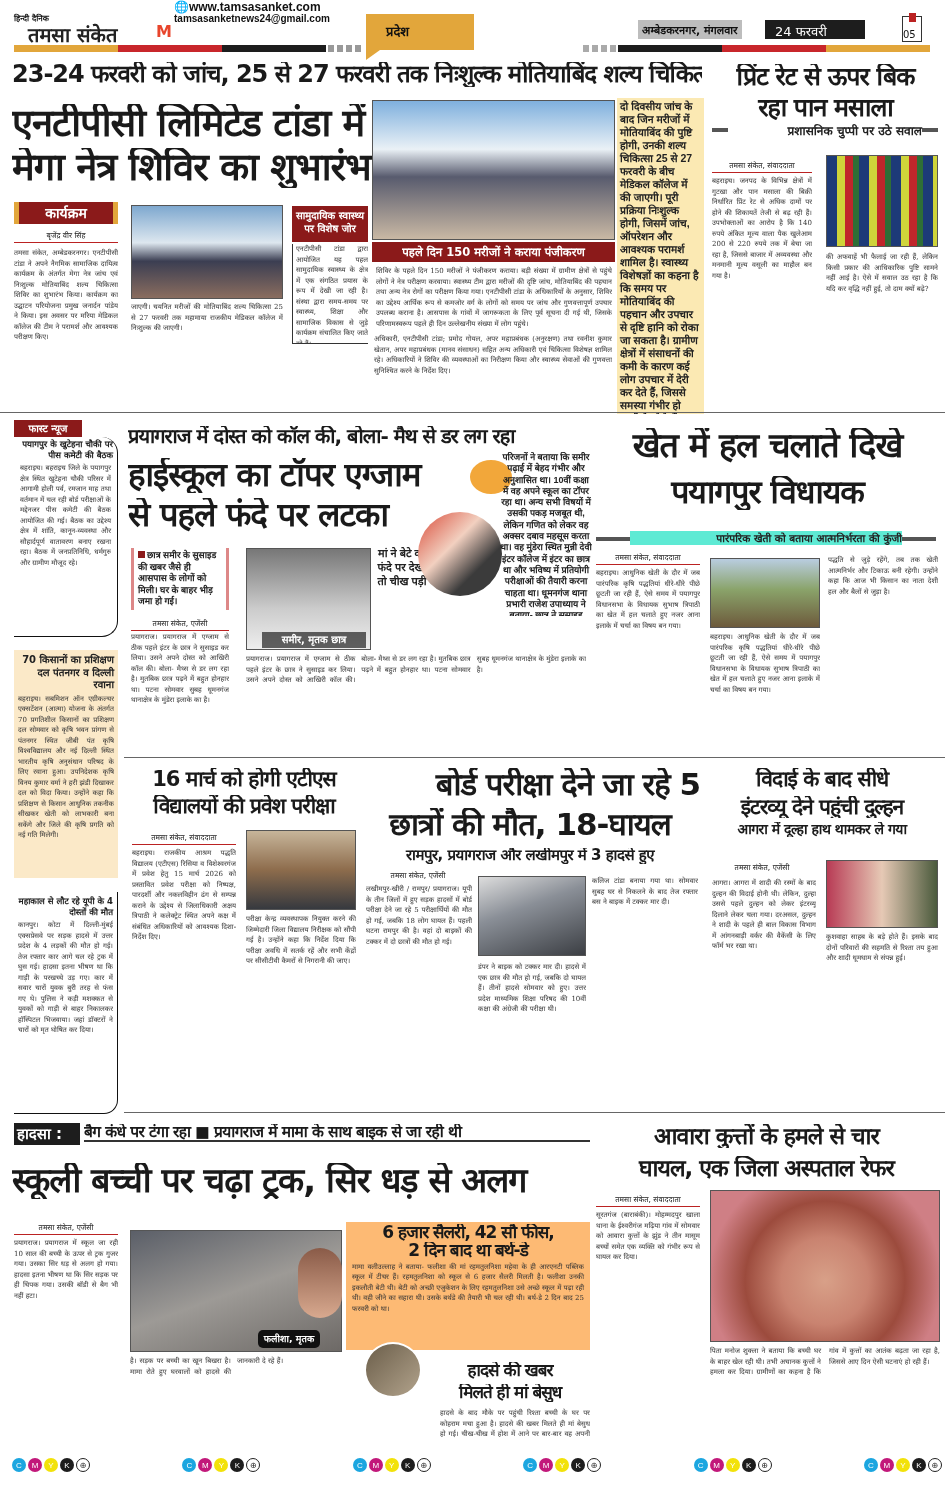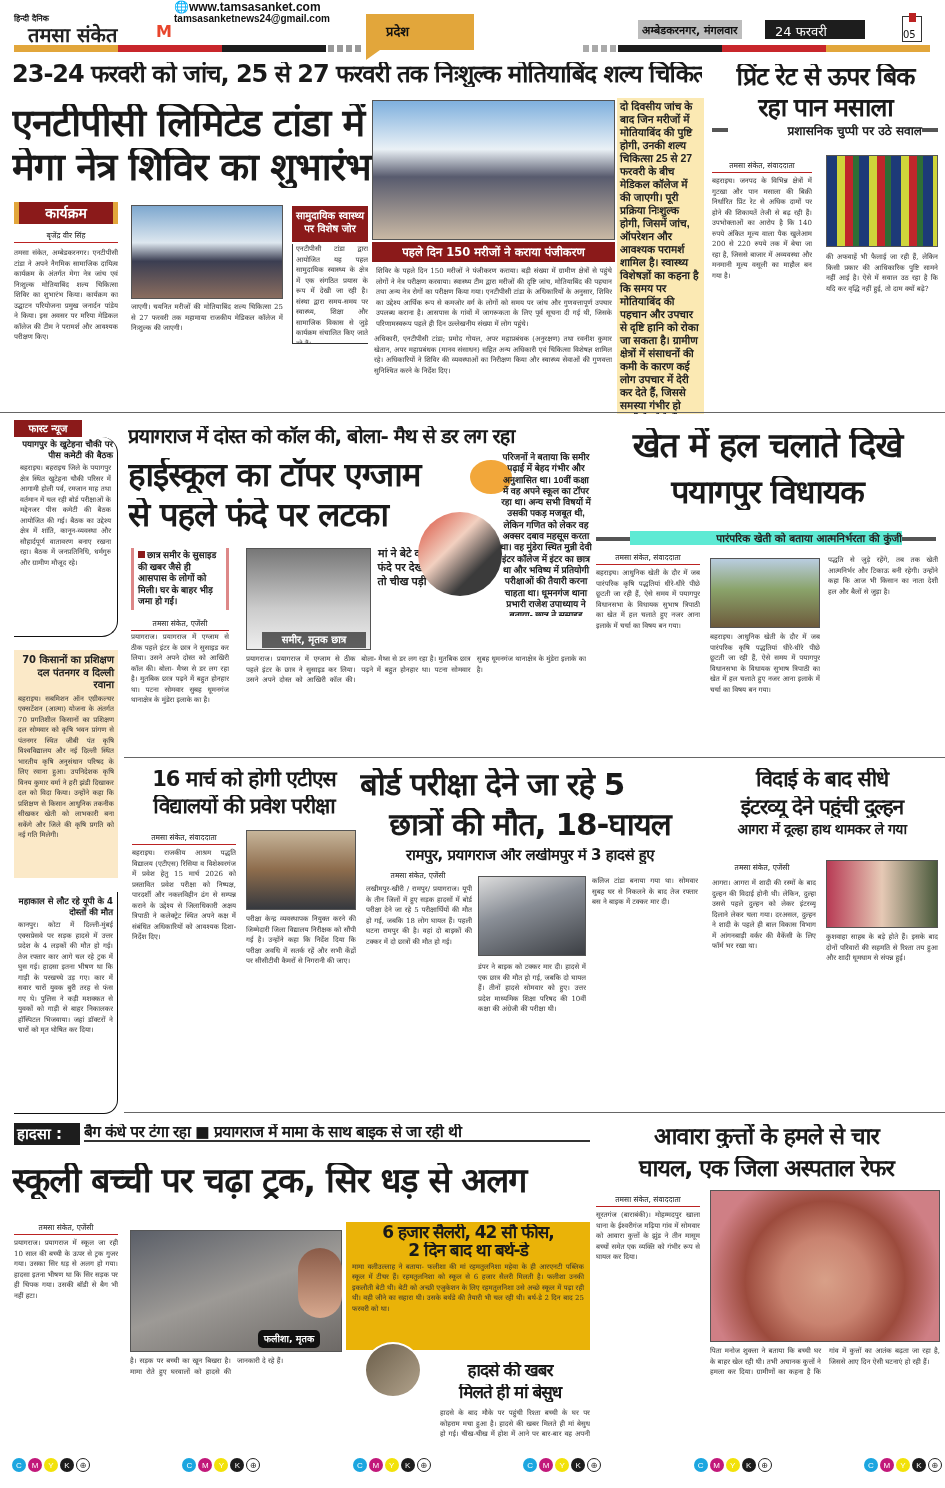--- a/index.html
+++ b/index.html
@@ -111,21 +111,21 @@
 
 <div class="abs" style="left:124px;top:757px;width:821px;height:1px;background:#666"></div>
 
 <div class="abs hl" style="left:130px;top:768px;width:228px;font-size:21px;text-align:center">16 मार्च को होगी एटीएस</div>
 <div class="abs hl" style="left:130px;top:795px;width:228px;font-size:21px;text-align:center">विद्यालयों की प्रवेश परीक्षा</div>
 <div class="abs byline" style="left:132px;top:832px;width:104px">तमसा संकेत, संवाददाता</div>
 <div class="abs body" style="left:132px;top:848px;width:104px;height:252px">बहराइच। राजकीय आश्रम पद्धति विद्यालय (एटीएस) रिसिया व विशेश्वरगंज में प्रवेश हेतु 15 मार्च 2026 को प्रस्तावित प्रवेश परीक्षा को निष्पक्ष, पारदर्शी और नकलविहीन ढंग से सम्पन्न कराने के उद्देश्य से जिलाधिकारी अक्षय त्रिपाठी ने कलेक्ट्रेट स्थित अपने कक्ष में संबंधित अधिकारियों को आवश्यक दिशा-निर्देश दिए।</div>
 <div class="abs photo" style="left:246px;top:830px;width:110px;height:80px;background:linear-gradient(180deg,#c7b59a 0,#8d6c4c 50%,#36393f)"></div>
 <div class="abs body" style="left:246px;top:914px;width:110px;height:186px">परीक्षा केन्द्र व्यवस्थापक नियुक्त करने की जिम्मेदारी जिला विद्यालय निरीक्षक को सौंपी गई है। उन्होंने कहा कि निर्देश दिया कि परीक्षा अवधि में सतर्क रहें और सभी केंद्रों पर सीसीटीवी कैमरों से निगरानी की जाए।</div>
 
-<div class="abs hl" style="left:360px;top:768px;width:340px;font-size:31px;text-align:left">बोर्ड परीक्षा देने जा रहे 5</div>
+<div class="abs hl" style="left:360px;top:768px;width:340px;font-size:31px;text-align:right">बोर्ड परीक्षा देने जा रहे 5</div>
 <div class="abs hl" style="left:360px;top:808px;width:340px;font-size:31px;text-align:center">छात्रों की मौत, 18-घायल</div>
 <div class="abs hl" style="left:360px;top:848px;width:340px;font-size:15px;text-align:center;letter-spacing:-.5px">रामपुर, प्रयागराज और लखीमपुर में 3 हादसे हुए</div>
 <div class="abs byline" style="left:366px;top:870px;width:104px;border-bottom:none">तमसा संकेत, एजेंसी</div>
 <div class="abs body" style="left:366px;top:884px;width:106px;height:218px">लखीमपुर-खीरी / रामपुर/ प्रयागराज। यूपी के तीन जिलों में हुए सड़क हादसों में बोर्ड परीक्षा देने जा रहे 5 परीक्षार्थियों की मौत हो गई, जबकि 18 लोग घायल हैं। पहली घटना रामपुर की है। वहां दो बाइकों की टक्कर में दो छात्रों की मौत हो गई।</div>
 <div class="abs photo" style="left:478px;top:876px;width:108px;height:80px;background:linear-gradient(160deg,#ddd 0,#8a8f97 40%,#3c3f44)"></div>
 <div class="abs body" style="left:478px;top:962px;width:108px;height:140px">डंपर ने बाइक को टक्कर मार दी। हादसे में एक छात्र की मौत हो गई, जबकि दो घायल हैं। तीनों हादसे सोमवार को हुए। उत्तर प्रदेश माध्यमिक शिक्षा परिषद की 10वीं कक्षा की अंग्रेजी की परीक्षा थी।</div>
 <div class="abs body" style="left:592px;top:876px;width:106px;height:226px">कलिज टांडा बनाया गया था। सोमवार सुबह घर से निकलने के बाद तेज रफ्तार बस ने बाइक में टक्कर मार दी।</div>
 
 <div class="abs hl" style="left:704px;top:768px;width:236px;font-size:21px;text-align:center">विदाई के बाद सीधे</div>
 <div class="abs hl" style="left:704px;top:796px;width:236px;font-size:21px;text-align:center">इंटरव्यू देने पहुंची दुल्हन</div>
@@ -139,21 +139,21 @@
 
 <div class="abs" style="left:14px;top:1123px;width:66px;height:22px;background:#1d1d1d;color:#fff;font-size:15px;font-weight:bold;line-height:22px;padding-left:3px">हादसा :</div>
 <div class="abs hl" style="left:84px;top:1124px;width:506px;font-size:15.5px;letter-spacing:-.6px;border-bottom:2px solid #333">बैग कंधे पर टंगा रहा ■ प्रयागराज में मामा के साथ बाइक से जा रही थी</div>
 <div class="abs hl" style="left:12px;top:1163px;width:578px;font-size:34px">स्कूली बच्ची पर चढ़ा ट्रक, सिर धड़ से अलग</div>
 <div class="abs byline" style="left:14px;top:1222px;width:104px">तमसा संकेत, एजेंसी</div>
 <div class="abs body" style="left:14px;top:1238px;width:104px;height:200px">प्रयागराज। प्रयागराज में स्कूल जा रही 10 साल की बच्ची के ऊपर से ट्रक गुजर गया। उसका सिर धड़ से अलग हो गया। हादसा इतना भीषण था कि सिर सड़क पर ही चिपक गया। उसकी बॉडी से बैग भी नहीं हटा।</div>
 <div class="abs photo" style="left:130px;top:1230px;width:212px;height:122px;background:linear-gradient(160deg,#5b5f68 0,#9d9a96 50%,#6d6966)"></div>
 <div class="abs" style="left:298px;top:1248px;width:44px;height:70px;border-radius:22px;background:linear-gradient(180deg,#8a5b48,#d8a98f)"></div>
 <div class="abs" style="left:258px;top:1330px;width:62px;height:18px;background:#111;color:#fff;font-weight:bold;font-size:9.5px;border-radius:5px;text-align:center;line-height:18px">फलीशा, मृतक</div>
 <div class="abs body" style="left:130px;top:1356px;width:208px;height:80px;column-count:2;column-gap:6px">है। सड़क पर बच्ची का खून बिखरा है। मामा रोते हुए घरवालों को हादसे की जानकारी दे रहे हैं।</div>
-<div class="abs" style="left:346px;top:1222px;width:244px;height:128px;background:#eab308">
+<div class="abs" style="left:346px;top:1222px;width:244px;height:128px;background:#fdba74">
   <div class="hl" style="font-size:17px;text-align:center;margin-top:2px">6 हजार सैलरी, 42 सौ फीस,</div>
   <div class="hl" style="font-size:17px;text-align:center">2 दिन बाद था बर्थ-डे</div>
   <div class="body" style="padding:2px 6px;height:76px">मामा वलीउल्लाह ने बताया- फलीशा की मां रहमतुलनिशा महेवा के ही आरएनटी पब्लिक स्कूल में टीचर हैं। रहमतुलनिशा को स्कूल से 6 हजार सैलरी मिलती है। फलीशा उनकी इकलौती बेटी थी। बेटी को अच्छी एजुकेशन के लिए रहमतुलनिशा उसे अच्छे स्कूल में पढ़ा रही थी। वही जीने का सहारा थी। उसके बर्थडे की तैयारी भी चल रही थी। बर्थ-डे 2 दिन बाद 25 फरवरी को था।</div>
 </div>
 <div class="abs" style="left:364px;top:1342px;width:58px;height:56px;border-radius:50%;background:linear-gradient(135deg,#6b5e4a,#b2a38c);border:2px solid #fff"></div>
 <div class="abs hl" style="left:430px;top:1362px;width:160px;font-size:17px;text-align:center">हादसे की खबर</div>
 <div class="abs hl" style="left:430px;top:1384px;width:160px;font-size:17px;text-align:center">मिलते ही मां बेसुध</div>
 <div class="abs body" style="left:440px;top:1408px;width:150px;height:32px">हादसे के बाद मौके पर पहुंची रिश्ता बच्ची के घर पर कोहराम मचा हुआ है। हादसे की खबर मिलते ही मां बेसुध हो गई। चीख-चीख में होश में आने पर बार-बार वह अपनी बच्ची को पुकार रही है।</div>
 
 <div class="abs hl" style="left:594px;top:1124px;width:345px;font-size:23px;text-align:center">आवारा कुत्तों के हमले से चार</div>

